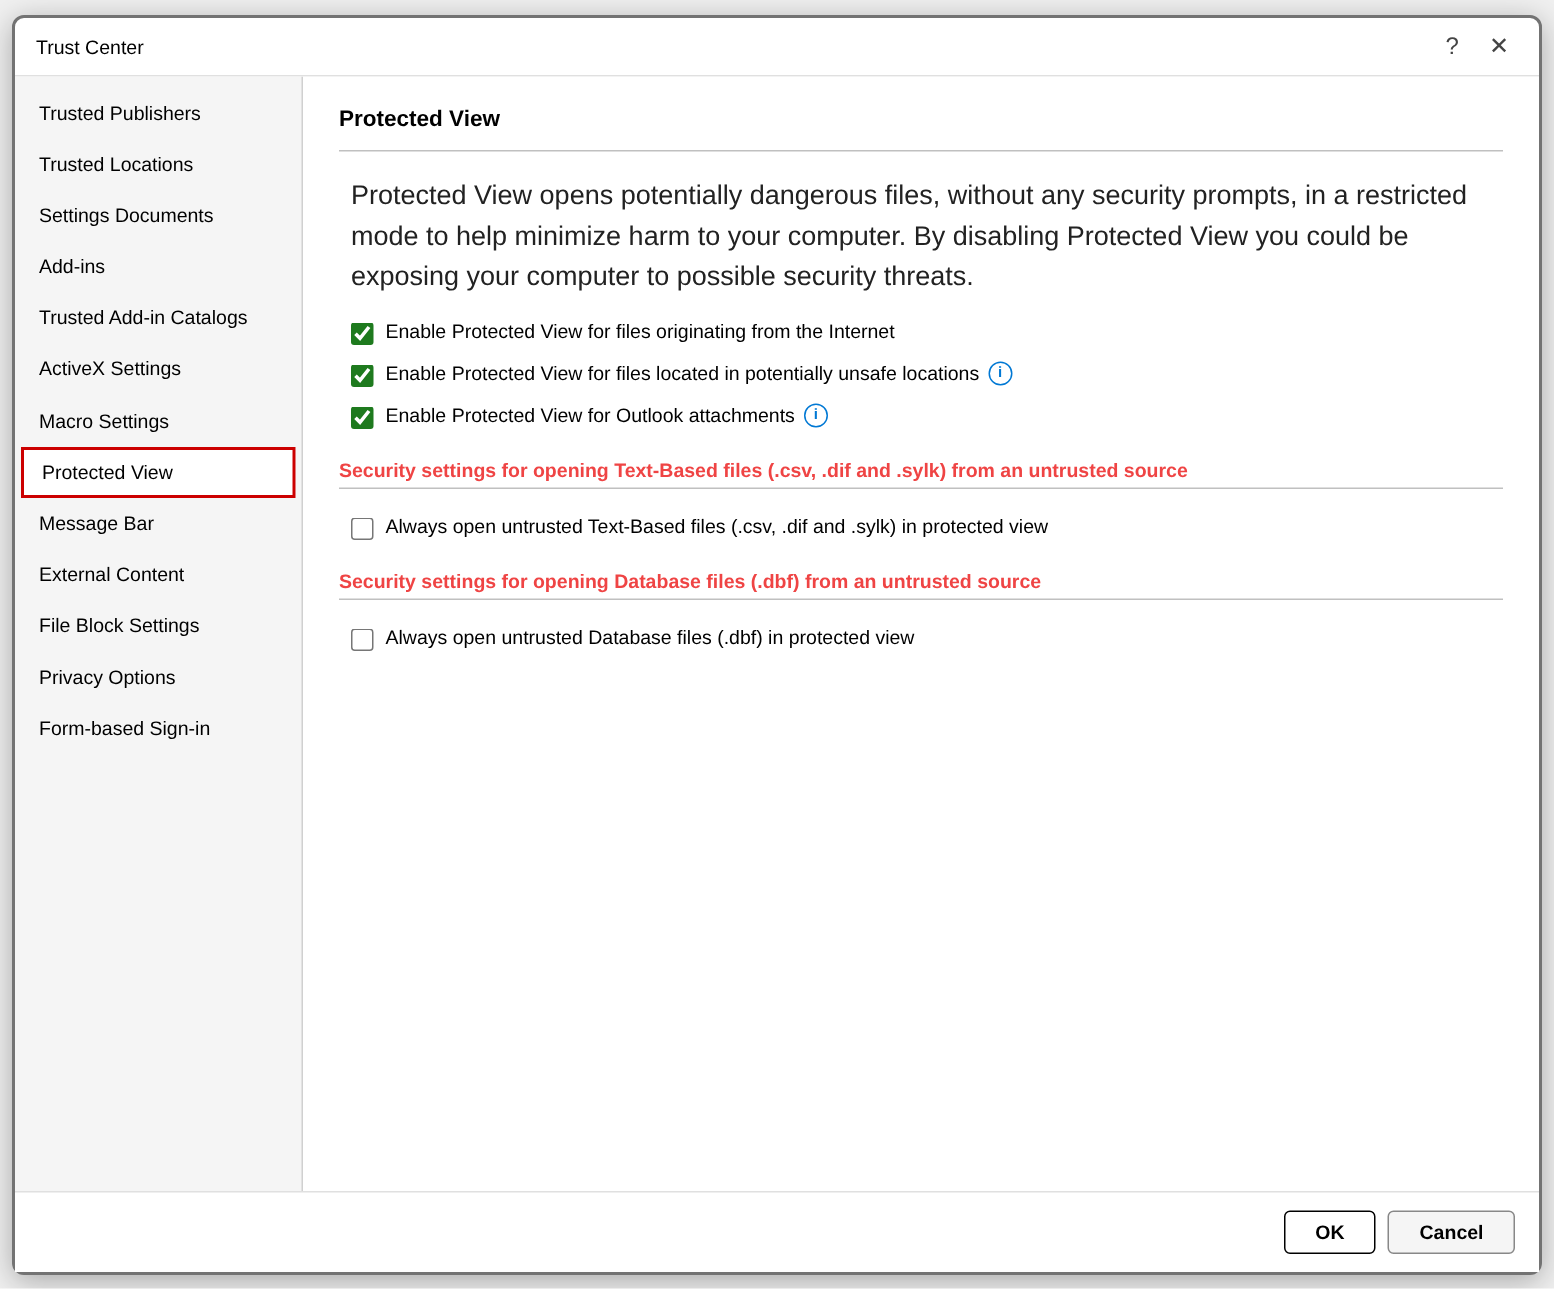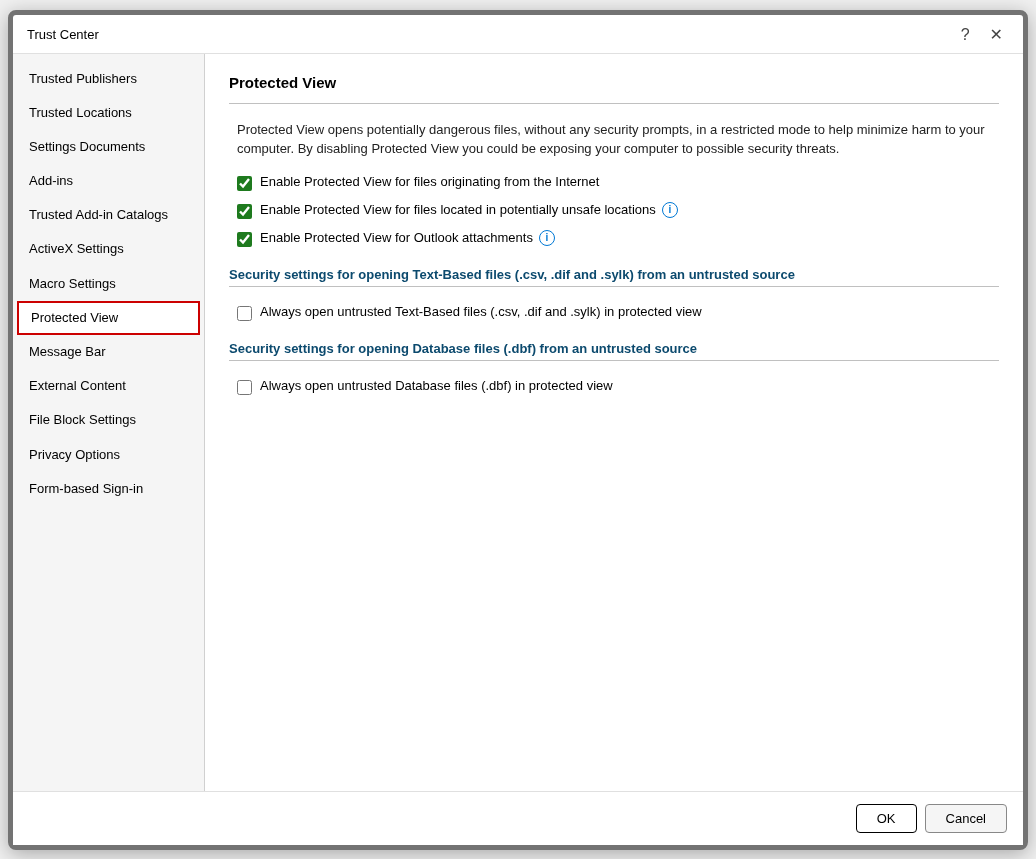--- a/index.html
+++ b/index.html
@@ -10,21 +10,21 @@
       display: flex;
       justify-content: center;
       align-items: center;
       width: 1036px;
       height: 859px;
     }
     .dialog {
       width: 1020px;
       height: 840px;
       background: #ffffff;
-      border: 5px solid #737373;
+      border: 2px solid #737373;
       border-radius: 8px;
       box-shadow: 0 4px 20px rgba(0,0,0,0.3);
       display: flex;
       flex-direction: column;
     }
     .title-bar {
       display: flex;
       align-items: center;
       justify-content: space-between;
       padding: 10px 14px 8px 14px;
@@ -87,21 +87,21 @@
       font-weight: 600;
       color: #000;
       margin-bottom: 12px;
     }
     .section-divider {
       border: none;
       border-top: 1px solid #c0c0c0;
       margin: 4px 0 16px 0;
     }
     .description-text {
-      font-size: 13px;
+      font-size: 18px;
       color: #222;
       line-height: 1.5;
       margin-bottom: 14px;
       padding-left: 8px;
     }
     .checkbox-row {
       display: flex;
       align-items: flex-end;
       margin-bottom: 10px;
       padding-left: 8px;
@@ -132,41 +132,42 @@
       border: 1px solid #0078d4;
       color: #0078d4;
       font-size: 10px;
       font-weight: bold;
       cursor: pointer;
       flex-shrink: 0;
     }
     .security-section-header {
       font-size: 13px;
       font-weight: 700;
-      color: #0c4a6e;
+      color: #ef4444;
       margin-top: 20px;
       margin-bottom: 4px;
     }
     .footer {
       display: flex;
       justify-content: flex-end;
       align-items: center;
       padding: 12px 16px;
       border-top: 1px solid #e0e0e0;
       gap: 8px;
       flex-shrink: 0;
       background: #fff;
     }
     .footer-btn {
       padding: 6px 20px;
       font-size: 13px;
       cursor: pointer;
       border-radius: 4px;
       border: 1px solid #888;
       background: #f5f5f5;
+      font-weight: bold;
     }
     .footer-btn.primary {
       background: #fff;
       border: 1.5px solid #000;
     }
   </style>
 </head>
 <body>
 
 <div class="dialog">

